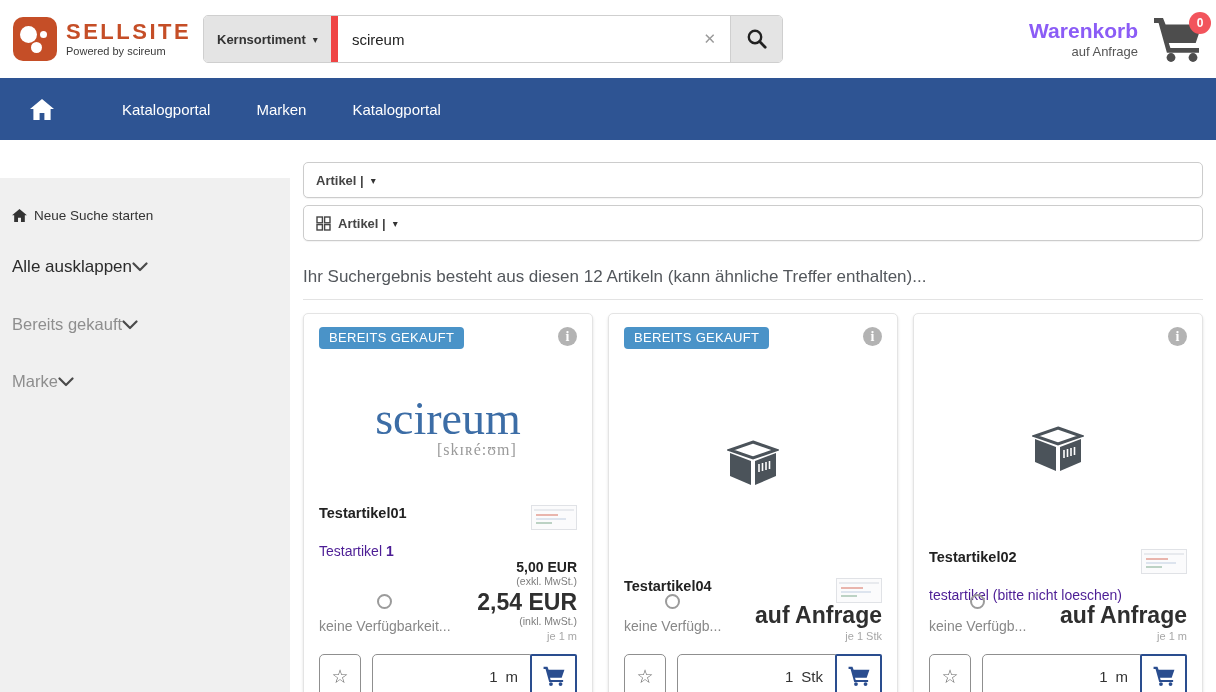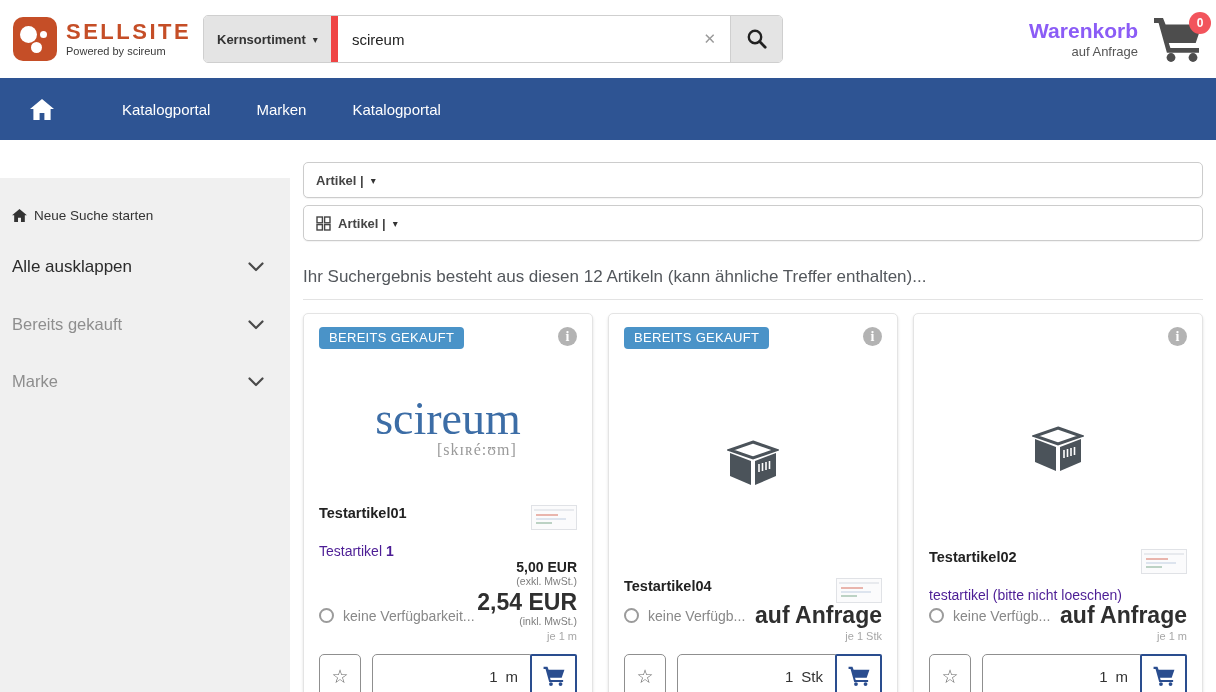--- a/index.html
+++ b/index.html
@@ -39,21 +39,21 @@
   
   .navbar { height:62px; background:#2e5493; display:flex; align-items:center; padding-left:30px; }
   .nav-home { width:46px; display:flex; align-items:center; cursor:pointer; }
   .nav-item { color:#fff; font-size:15px; font-weight:500; margin-left:46px; cursor:pointer; }
   .nav-item:first-of-type { margin-left:41px; }
 
   
   .page-body { display:flex; height:552px; }
   .sidebar { width:290px; flex:0 0 290px; background:#f0f0f0; padding:18px 10px 0 10px;margin-top:38px; }
   .side-newsearch { display:flex; align-items:center; gap:7px; font-size:13.5px; color:#333; padding:12px 0 12px 2px; cursor:pointer; }
-  .side-row { display:flex; align-items:center; justify-content:space-between; padding:10px 16px 10px 2px; cursor:pointer; }
+  .side-row { display:flex; align-items:center; padding:10px 16px 10px 2px; cursor:pointer; }
   .side-expand { margin-top:12px; }
   .side-expand .side-label { font-size:17px; color:#2b2b2b; }
   .side-filter { margin-top:18px; }
   .side-filter .side-label { font-size:16.5px; color:#8e8e8e; }
 
   .main { flex:1; padding:0 13px; }
   .toolbar { display:flex; justify-content:flex-end; gap:7px; margin-top:22px;flex-direction:column; }
   .tool-btn { height:36px; background:#fff; border:1px solid #ccc; border-radius:5px; padding:0 12px;
     font-size:13px; font-weight:bold; color:#444; display:flex; align-items:center; gap:7px; cursor:pointer;
     font-family:inherit; box-shadow:0 1px 1px rgba(0,0,0,0.05); }
@@ -81,21 +81,21 @@
   .thumb .t2 { left:4px; top:8px; width:22px; background:#e9b5ad; }
   .thumb .t3 { left:4px; top:12px; width:30px; background:#dde4ee; }
   .thumb .t4 { left:4px; top:16px; width:16px; background:#bcd2c4; }
   .p-desc { margin-top:13px; font-size:14px; color:#4c1d95; }
   .price-zone { margin-top:auto; position:relative; text-align:right; }
   .price-excl { font-size:14px; font-weight:bold; color:#222; }
   .price-note { font-size:10.5px; color:#7d7d7d; line-height:1.25; }
   .price-incl { font-size:23px; font-weight:bold; color:#2f2f2f; line-height:1.1; margin-top:1px; }
   .price-request { font-size:23px; font-weight:bold; color:#2f2f2f; line-height:1.1; }
   .per-unit { font-size:11px; color:#a7a7a7; margin-top:2px; }
-  .availability { position:absolute; left:0; bottom:18px; display:flex; gap:9px; }
+  .availability { position:absolute; left:0; bottom:8px; display:flex; align-items:center; gap:9px;flex-direction:column; }
   .avail-circle { width:15px; height:15px; border:2px solid #9b9b9b; border-radius:50%; flex:0 0 15px; }
   .avail-label { font-size:14px; color:#888; white-space:nowrap; }
   .controls { display:flex; gap:11px; margin-top:12px; height:44px; }
   .fav-btn { width:42px; background:#fff; border:1px solid #8f8f8f; border-radius:5px; font-size:19px;
     color:#666; cursor:pointer; }
   .qty-wrap { flex:1; display:flex; }
   .qty-box { flex:1; border:1px solid #8f8f8f; border-radius:5px; display:flex; align-items:center;
     justify-content:flex-end; background:#fff; }
   .qty-input { width:46px; border:none; outline:none; text-align:right; font-size:15px; color:#333; font-family:inherit; }
   .unit { font-size:15px; color:#333; margin:0 15px 0 8px; }

